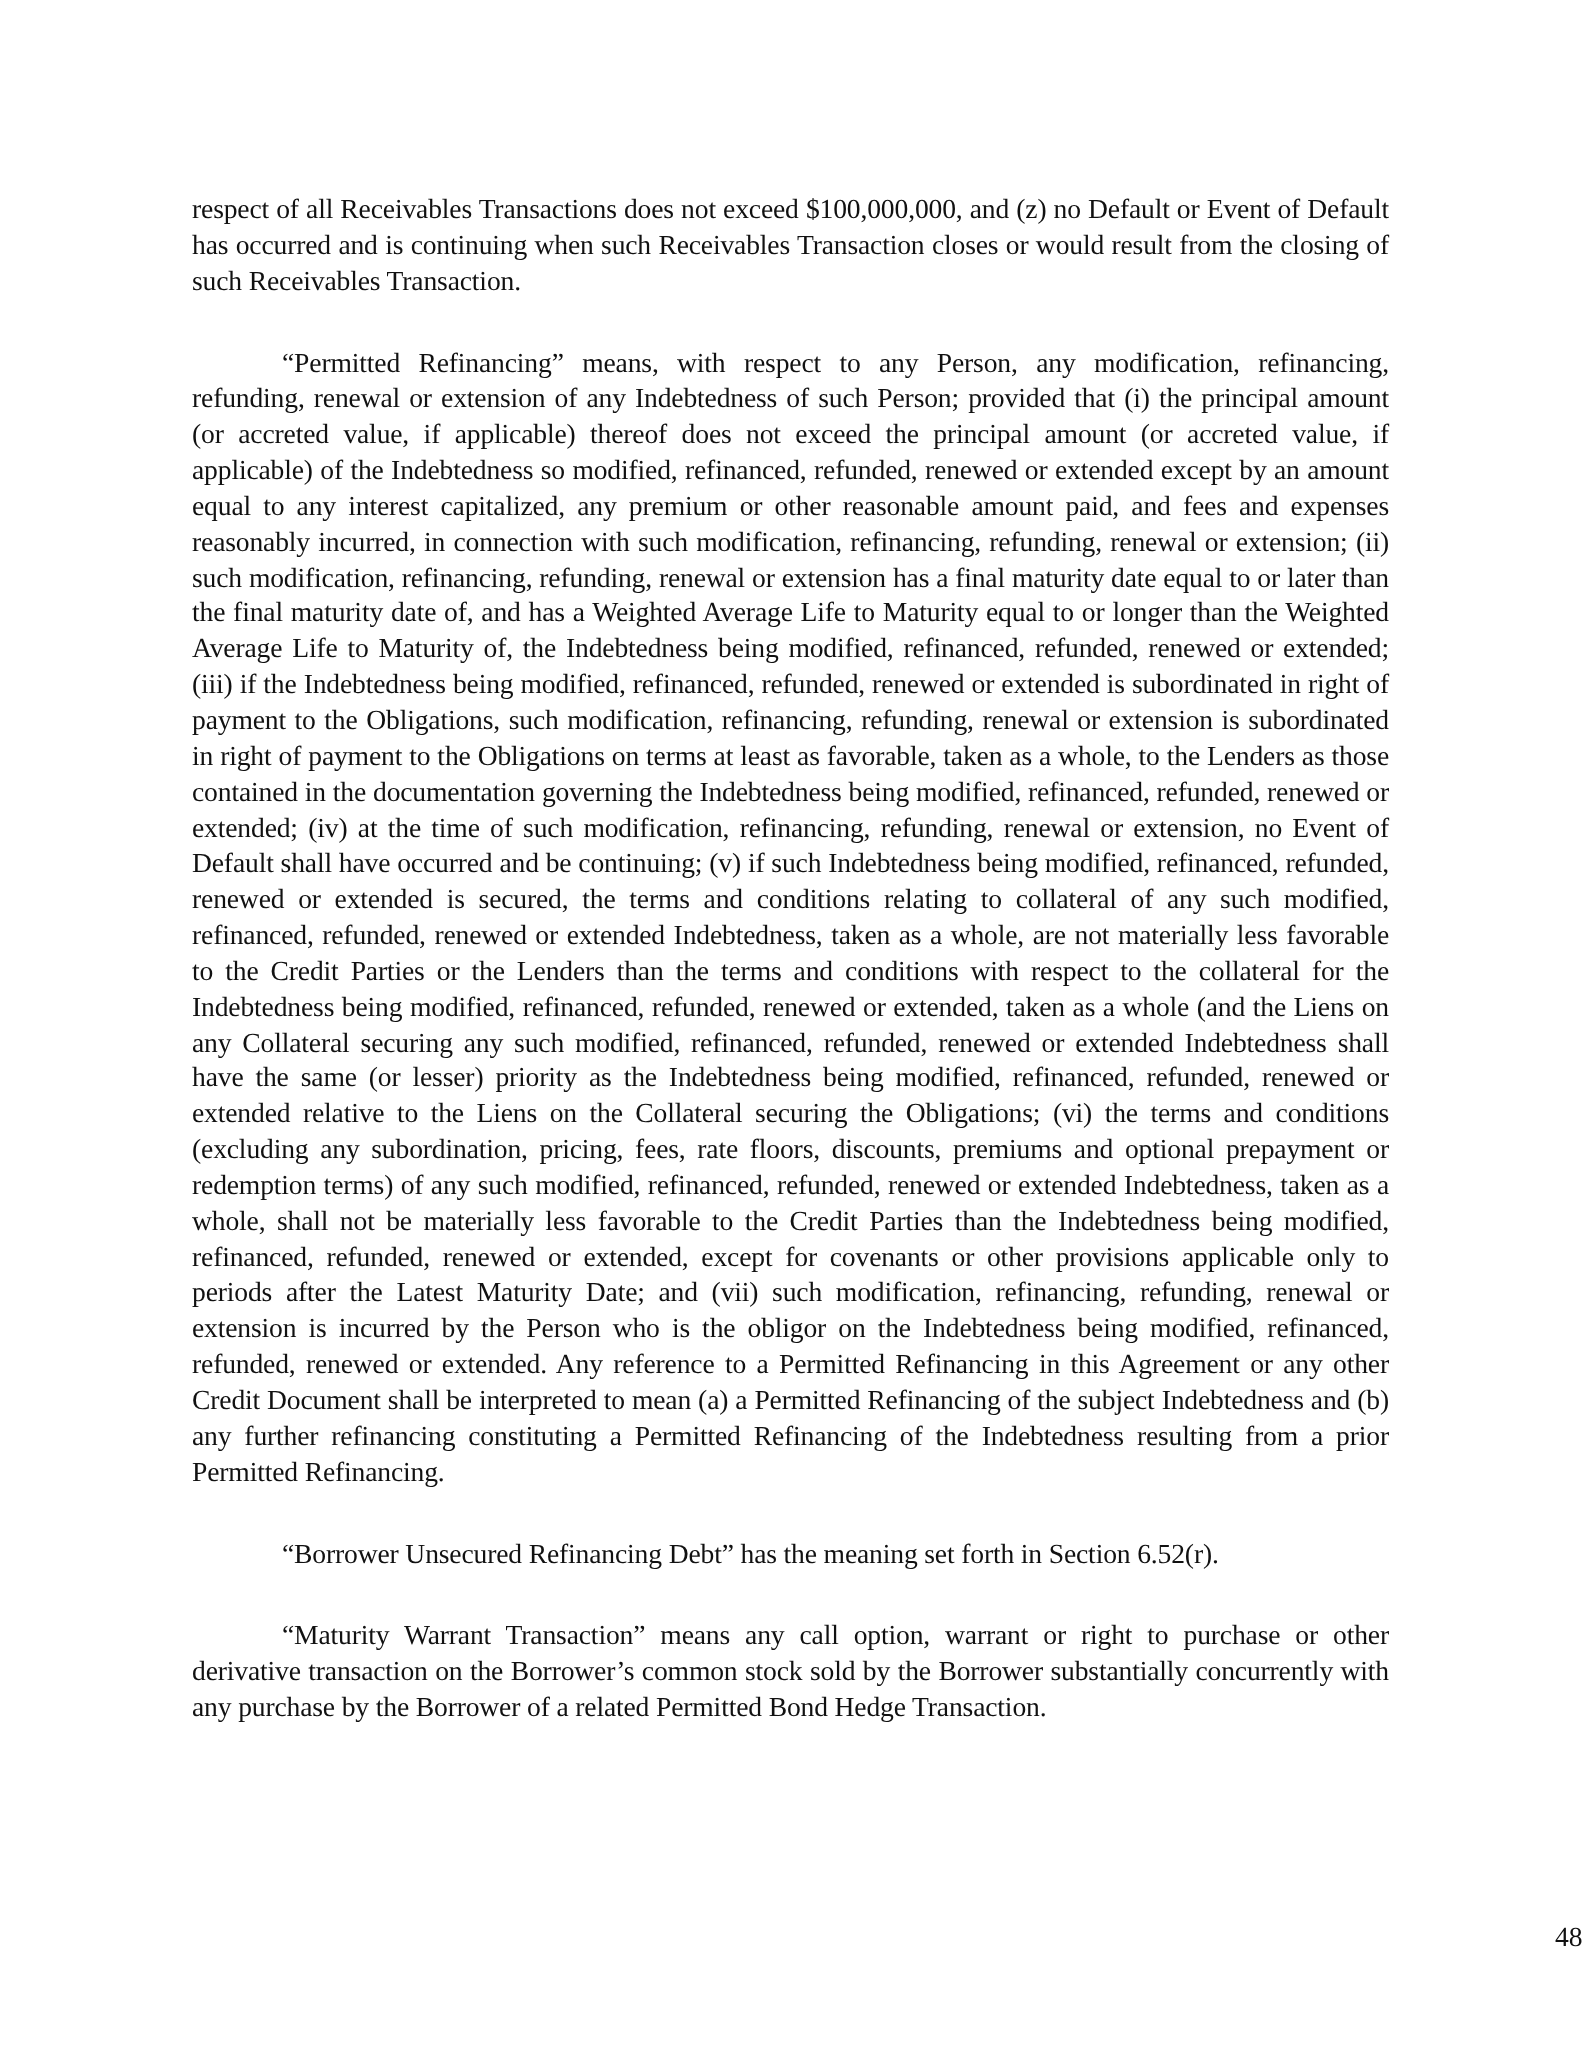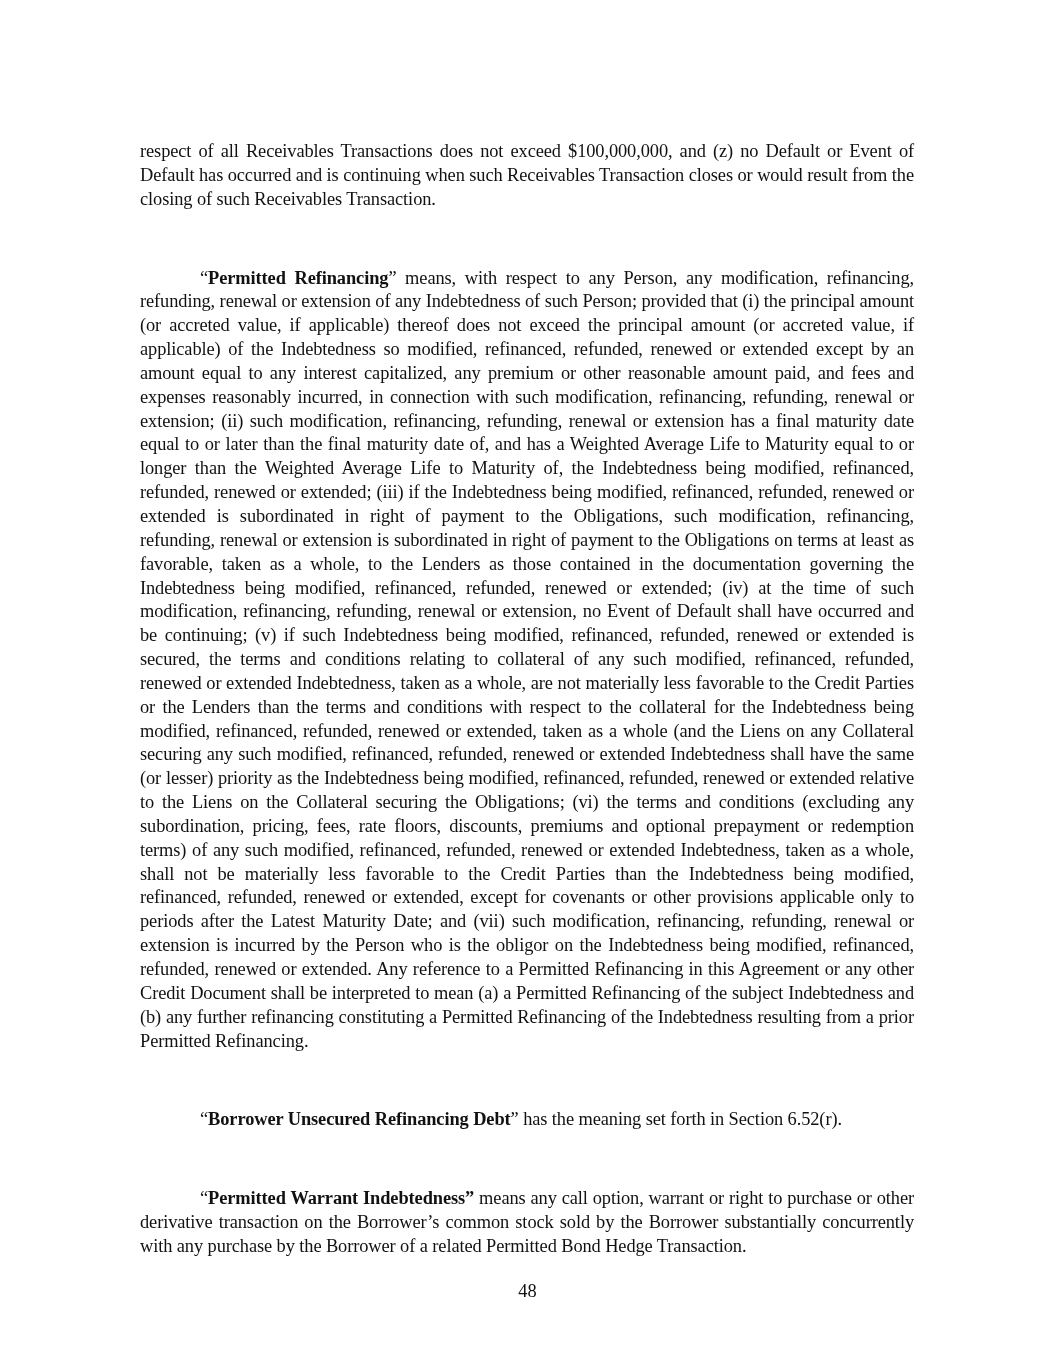--- a/index.html
+++ b/index.html
@@ -3,43 +3,43 @@
 <meta charset="utf-8">
 <style>
   html, body { margin: 0; padding: 0; background: #ffffff; }
   body {
     width: 1055px; height: 1365px; position: relative; overflow: hidden;
     font-family: "Liberation Serif", serif; color: #111111;
   }
   .page { position: absolute; left: 124px; top: 124px; width: 806px; }
   .para {
     font-size: 18.4px; line-height: 23.85px; text-align: justify;
-    margin: 16px; letter-spacing: -0.1px;
+    margin: 4px; letter-spacing: -0.1px;
   }
   .para.indent { text-indent: 60px; }
   .gap { height: 23px; }
-  .term { font-weight: bold; }
+  .term { font-weight: normal; }
   .em { }
   .pagenum {
-    position: absolute; top: 1281px; left: 0; width: 1055px; text-align: center;
+    position: absolute; top: 1281px; left: 0; width: 1055px; text-align: right;
     font-size: 18.4px;
   }
 </style>
 </head>
 <body>
 
 <div class="page">
   <p class="para">respect of all Receivables Transactions does not exceed $100,000,000, and (z) no Default or Event of Default has occurred and is continuing when such Receivables Transaction closes or would result from the closing of such Receivables Transaction.</p>
 
   <div class="gap"></div>
 
   <p class="para indent"><span>“</span><span class="term">Permitted Refinancing</span><span>”</span><span> means, with respect to any Person, any modification, refinancing, refunding, renewal or extension of any Indebtedness of such Person; </span><span class="em">provided</span><span> that (i) the principal amount (or accreted value, if applicable) thereof does not exceed the principal amount (or accreted value, if applicable) of the Indebtedness so modified, refinanced, refunded, renewed or extended except by an amount equal to any interest capitalized, any premium or other reasonable amount paid, and fees and expenses reasonably incurred, in connection with such modification, refinancing, refunding, renewal or extension; (ii) such modification, refinancing, refunding, renewal or extension has a final maturity date equal to or later than the final maturity date of, and has a Weighted Average Life to Maturity equal to or longer than the Weighted Average Life to Maturity of, the Indebtedness being modified, refinanced, refunded, renewed or extended; (iii) if the Indebtedness being modified, refinanced, refunded, renewed or extended is subordinated in right of payment to the Obligations, such modification, refinancing, refunding, renewal or extension is subordinated in right of payment to the Obligations on terms at least as favorable, taken as a whole, to the Lenders as those contained in the documentation governing the Indebtedness being modified, refinanced, refunded, renewed or extended; (iv) at the time of such modification, refinancing, refunding, renewal or extension, no Event of Default shall have occurred and be continuing; (v) if such Indebtedness being modified, refinanced, refunded, renewed or extended is secured, the terms and conditions relating to collateral of any such modified, refinanced, refunded, renewed or extended Indebtedness, taken as a whole, are not materially less favorable to the Credit Parties or the Lenders than the terms and conditions with respect to the collateral for the Indebtedness being modified, refinanced, refunded, renewed or extended, taken as a whole (and the Liens on any Collateral securing any such modified, refinanced, refunded, renewed or extended Indebtedness shall have the same (or lesser) priority as the Indebtedness being modified, refinanced, refunded, renewed or extended relative to the Liens on the Collateral securing the Obligations; (vi) the terms and conditions (excluding any subordination, pricing, fees, rate floors, discounts, premiums and optional prepayment or redemption terms) of any such modified, refinanced, refunded, renewed or extended Indebtedness, taken as a whole, shall not be materially less favorable to the Credit Parties than the Indebtedness being modified, refinanced, refunded, renewed or extended, except for covenants or other provisions applicable only to periods after the Latest Maturity Date; and (vii) such modification, refinancing, refunding, renewal or extension is incurred by the Person who is the obligor on the Indebtedness being modified, refinanced, refunded, renewed or extended.  Any reference to a Permitted Refinancing in this Agreement or any other Credit Document shall be interpreted to mean (a) a Permitted Refinancing of the subject Indebtedness and (b) any further refinancing constituting a Permitted Refinancing of the Indebtedness resulting from a prior Permitted Refinancing.</span></p>
 
   <div class="gap"></div>
 
   <p class="para indent"><span>“</span><span class="term">Borrower Unsecured Refinancing Debt</span><span>”</span><span> has the meaning set forth in Section 6.52(r).</span></p>
 
   <div class="gap"></div>
 
-  <p class="para indent"><span>“</span><span class="term">Permitted Warrant Indebtedness</span><span class="term">”</span><span> means any call option, warrant or right to purchase or other derivative transaction on the Borrower’s common stock sold by the Borrower substantially concurrently with any purchase by the Borrower of a related Permitted Bond Hedge Transaction.</span></p>
+  <p class="para indent"><span>“</span><span class="term">Maturity Warrant Transaction</span><span class="term">”</span><span> means any call option, warrant or right to purchase or other derivative transaction on the Borrower’s common stock sold by the Borrower substantially concurrently with any purchase by the Borrower of a related Permitted Bond Hedge Transaction.</span></p>
 </div>
 
 <div class="pagenum">48</div>
 
 </body></html>

